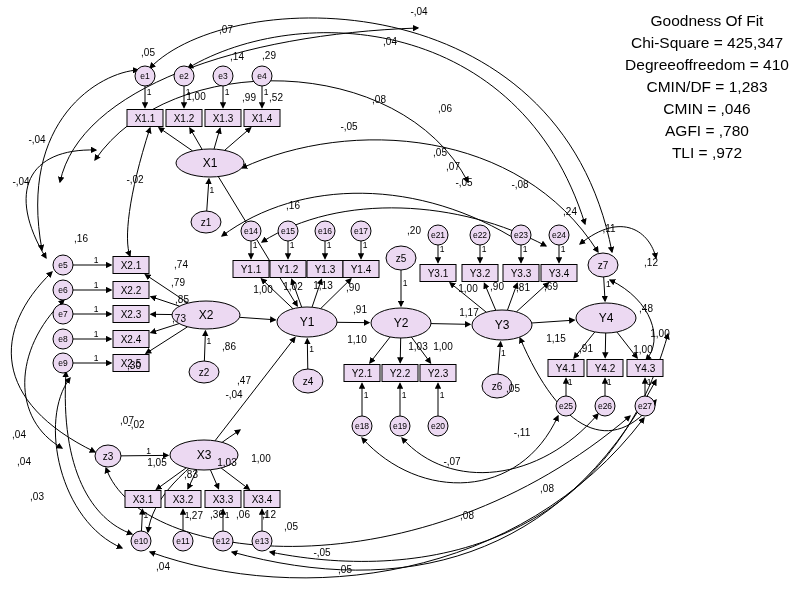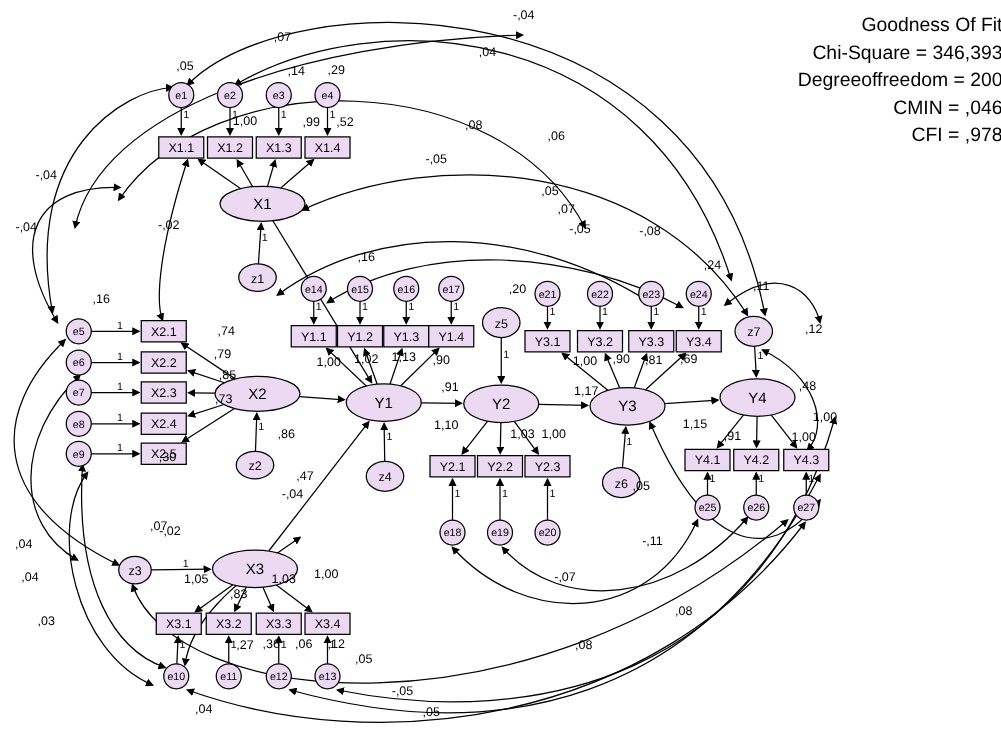--- a/index.html
+++ b/index.html
@@ -7,21 +7,21 @@
   svg{position:absolute;top:0;left:0;}
   svg text{font-family:"Liberation Sans",sans-serif;fill:#000;}
   .node{fill:#ecd9f2;stroke:#000;stroke-width:1;}
   .edge{stroke:#000;stroke-width:1;}
   .arc{fill:none;stroke:#000;stroke-width:1;}
   .lat-label{font-size:12px;text-anchor:middle;}
   .err-label{font-size:8.5px;text-anchor:middle;}
   .obs-label{font-size:10px;text-anchor:middle;}
   .coef{font-size:10px;text-anchor:middle;}
   .one{font-size:8.5px;text-anchor:middle;}
-  .gof{position:absolute;top:10px;left:612px;width:190px;text-align:right;font-size:15.5px;line-height:22px;color:#000;}
+  .gof{position:absolute;top:10px;left:612px;width:190px;text-align:center;font-size:15.5px;line-height:22px;color:#000;}
   .gof-title{font-size:15.5px;}
 </style>
 </head>
 <body>
 
 <div>
   <svg id="sem-svg" width="801" height="590" viewBox="0 0 801 590">
     <defs>
       <marker id="ah" viewBox="0 0 10 10" refX="8" refY="5" markerWidth="6.5" markerHeight="6.5" orient="auto-start-reverse">
         <path d="M0,0 L10,5 L0,10 z" fill="#000"></path>
@@ -494,18 +494,20 @@
       <text x="37" y="500" class="coef">,03</text>
       <text x="19" y="438" class="coef">,04</text>
       <text x="24" y="465" class="coef">,04</text>
       <text x="322" y="556" class="coef">-,05</text>
       <text x="345" y="573" class="coef">,05</text>
       <text x="163" y="570" class="coef">,04</text>
     </svg>
 
   <div class="gof">
     <div class="gof-title">Goodness Of Fit</div>
-    <div class="gof-line">Chi-Square = 346,393</div>
-    <div class="gof-line">Degreeoffreedom = 200</div>
+    <div class="gof-line">Chi-Square = 425,347</div>
+    <div class="gof-line">Degreeoffreedom = 410</div>
+    <div class="gof-line">CMIN/DF = 1,283</div>
     <div class="gof-line">CMIN = ,046</div>
-    <div class="gof-line">CFI = ,978</div>
+    <div class="gof-line">AGFI = ,780</div>
+    <div class="gof-line">TLI = ,972</div>
   </div>
 </div>
 
 </body></html>

